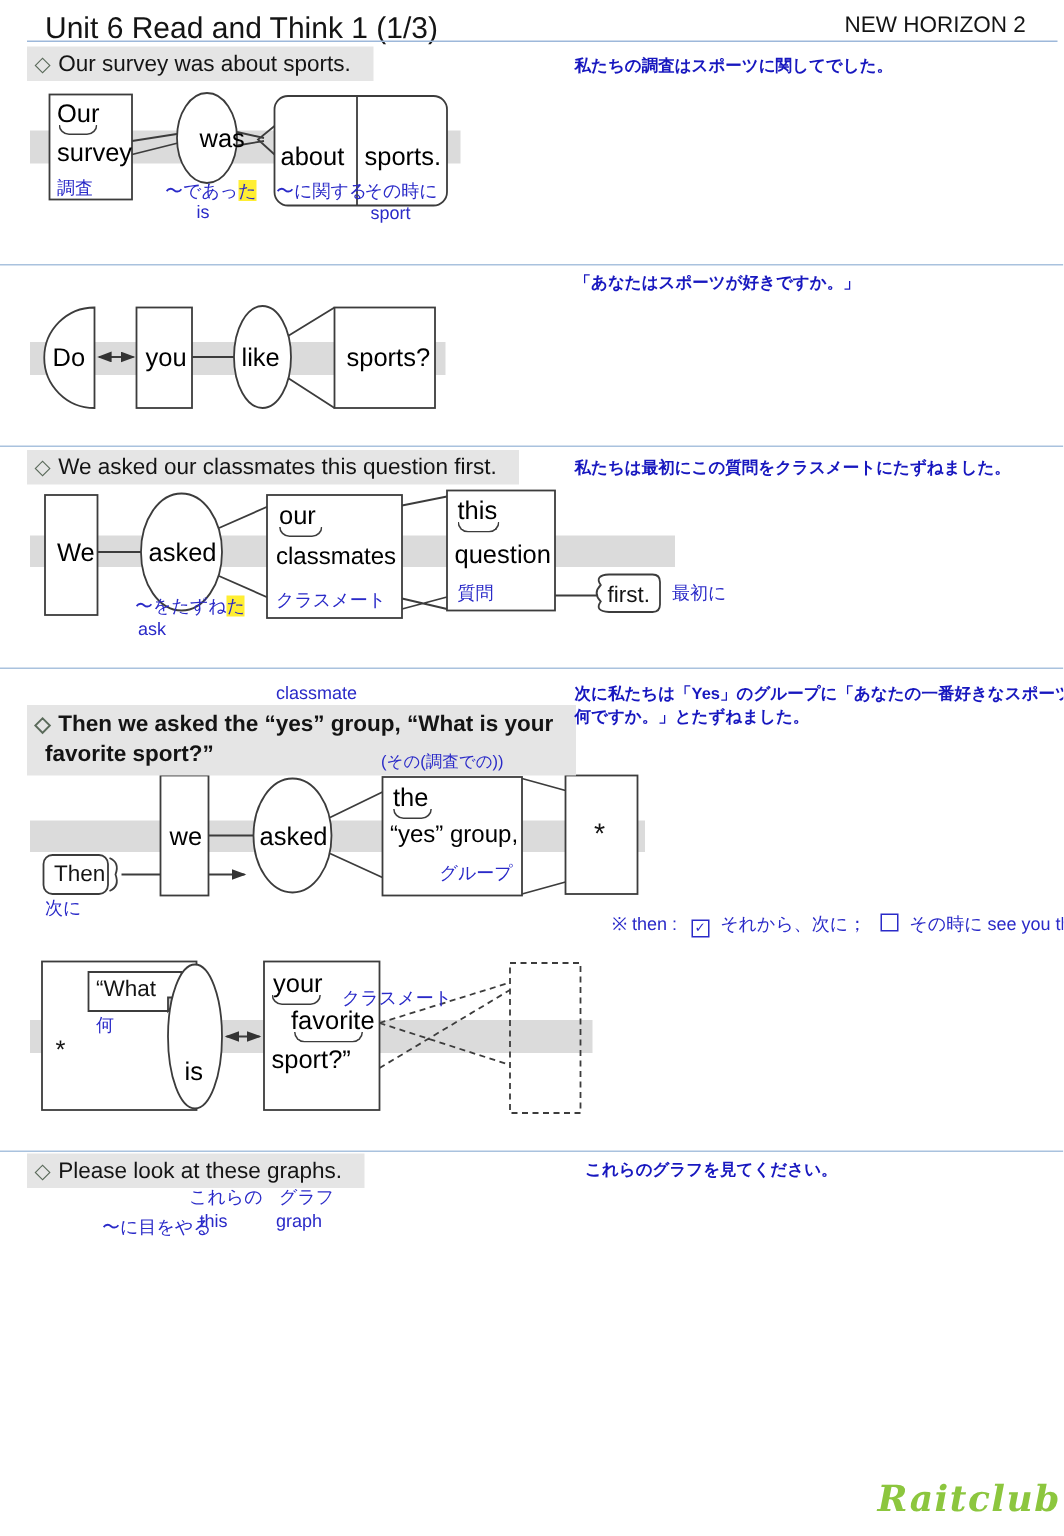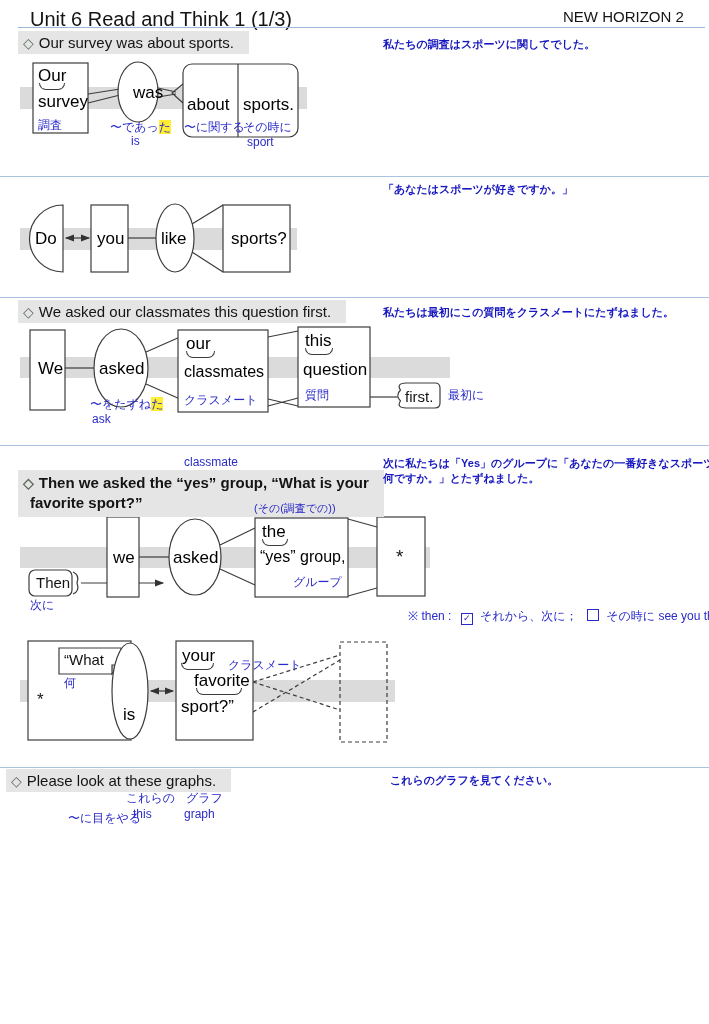--- a/index.html
+++ b/index.html
@@ -190,24 +190,25 @@
   <div class="abs w" style="left:123px; top:705px;">is</div>
   <div class="abs w" style="left:182px; top:646px;">your</div>
   <div class="brace" style="left:181px; top:663px; width:31px;"></div>
   <div class="abs jp" style="left:228px; top:659px;">クラスメート</div>
   <div class="abs w" style="left:194px; top:671px;">favorite</div>
   <div class="brace" style="left:196px; top:688px; width:44px;"></div>
   <div class="abs w" style="left:181px; top:697px;">sport?”</div>
 
   <div class="sep" style="top:767px;"></div>
 
-  <div class="abs head" style="left:6px; top:769px;">
+  <div class="abs head" style="left:18px; top:769px;">
     <span class="dia">◇</span><span>Please look at these graphs.</span>
   </div>
   <div class="abs tr" style="left:390px; top:774px;">これらのグラフを見てください。</div>
   <div class="abs jp" style="left:68px; top:792px;margin-top:20px;">〜に目をやる</div>
   <div class="abs jp" style="left:126px; top:792px;">これらの</div>
   <div class="abs jp" style="left:186px; top:792px;">グラフ</div>
   <div class="abs jp" style="left:133px; top:808px;">this</div>
   <div class="abs jp" style="left:184px; top:808px;">graph</div>
 
+  <div class="abs logo" style="left:585px; top:985px;">Raitclub</div>
 
 </div>
 
 </body></html>

